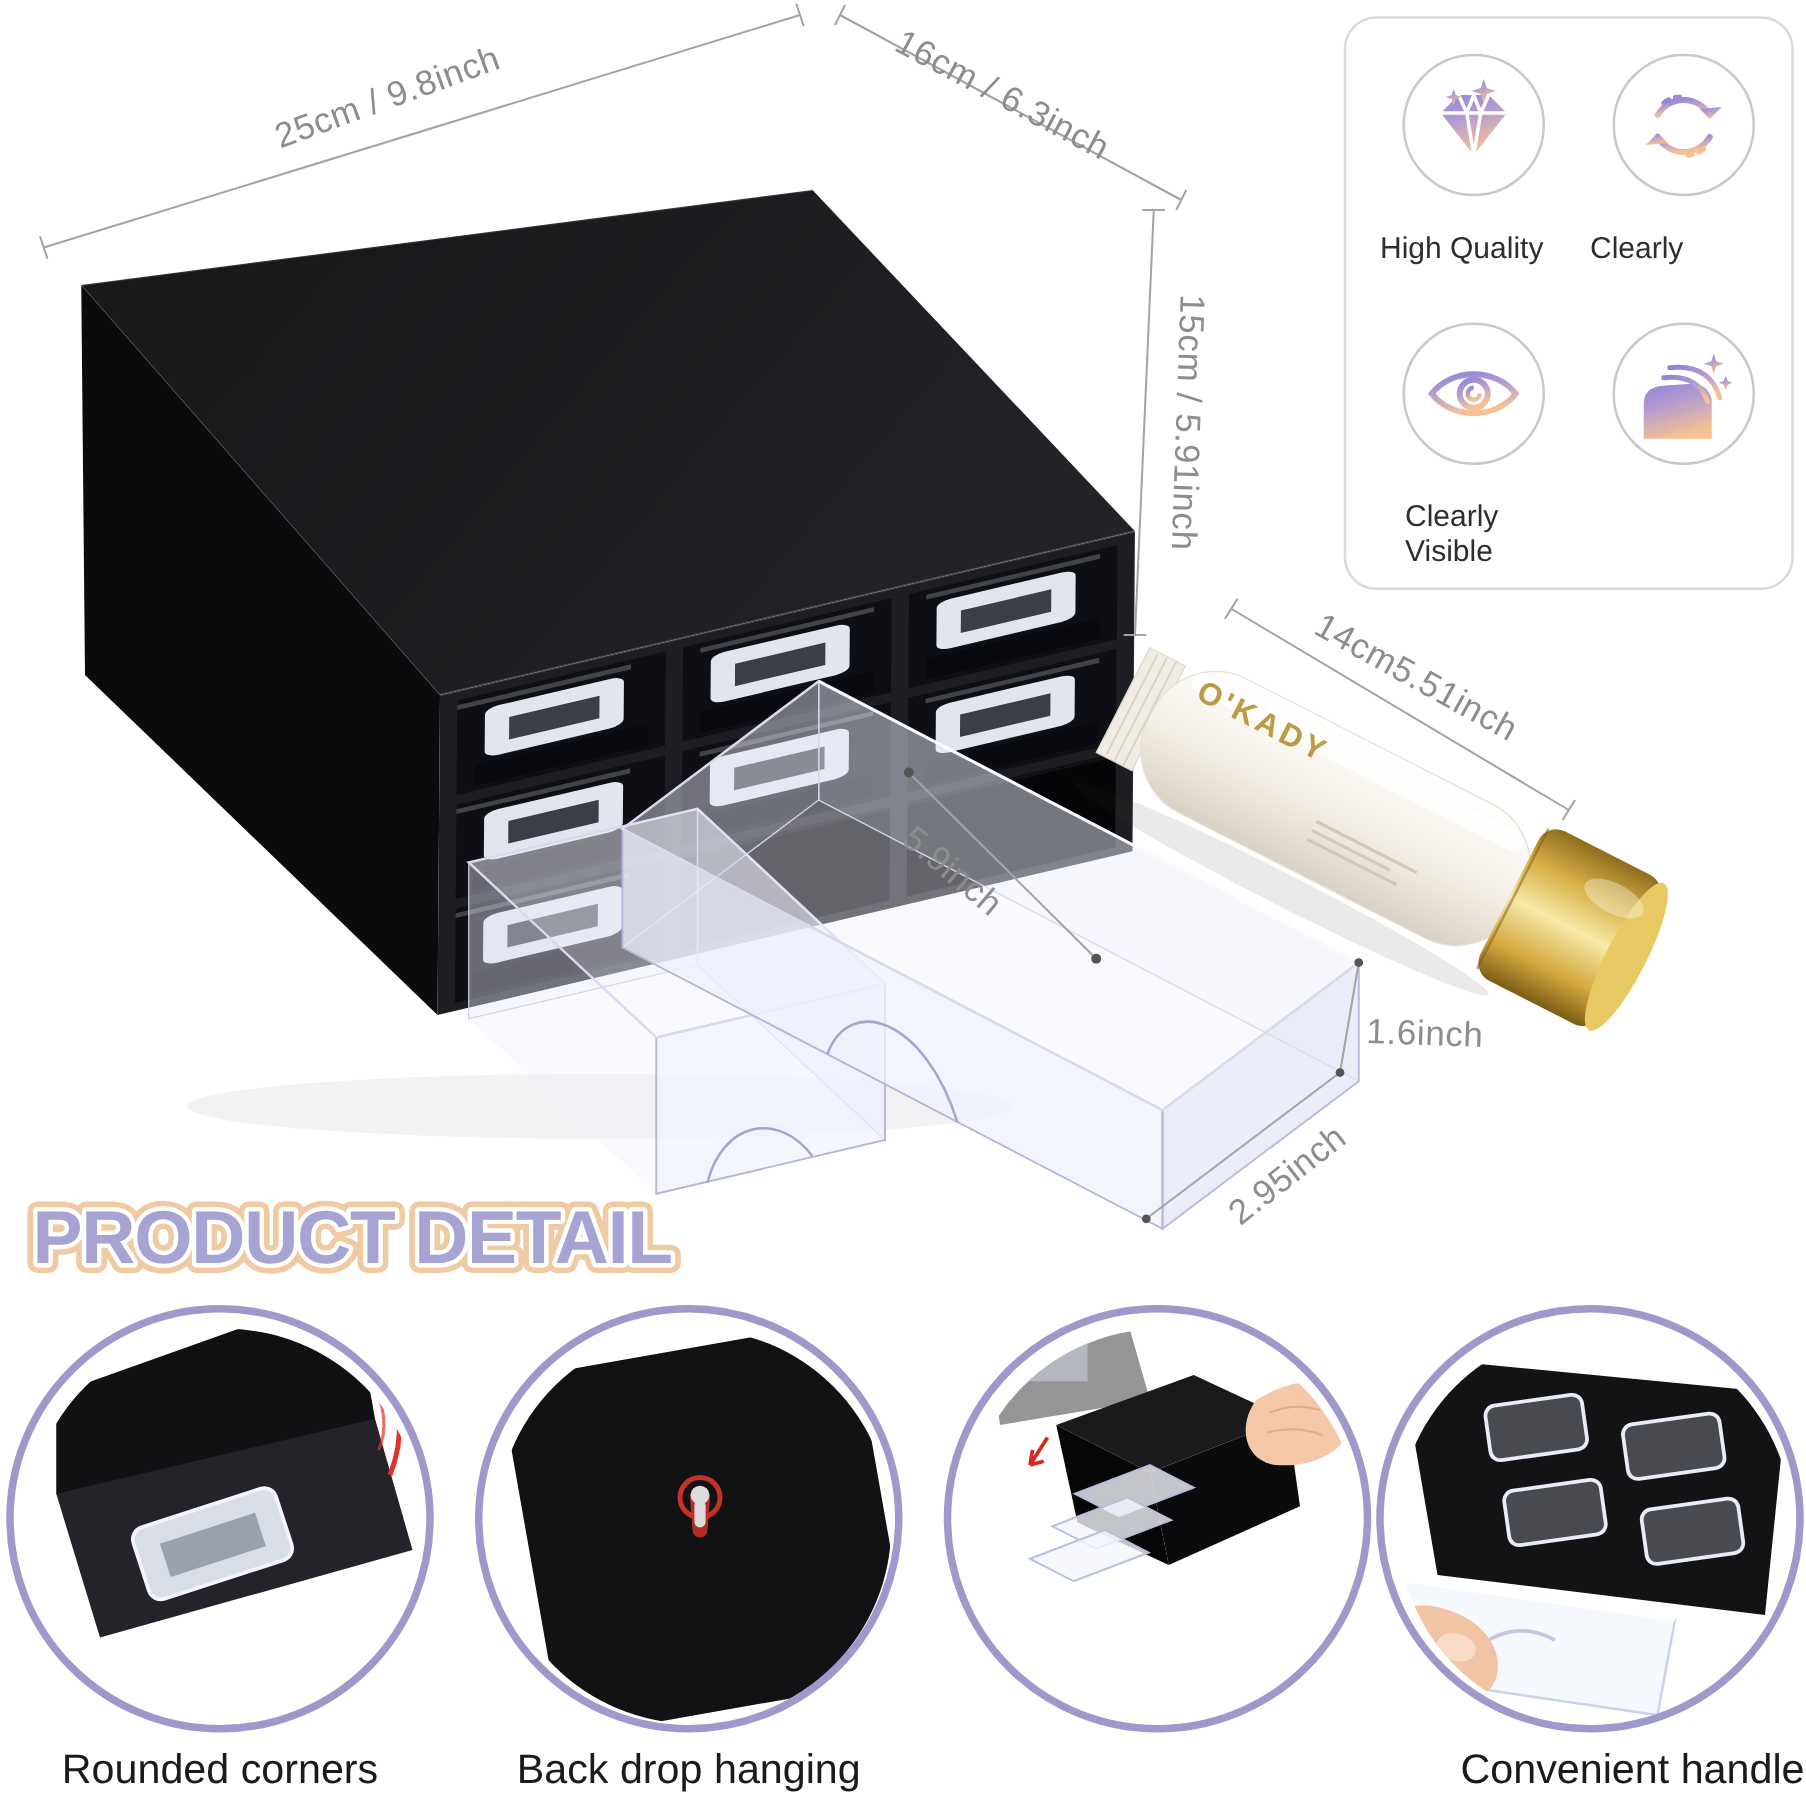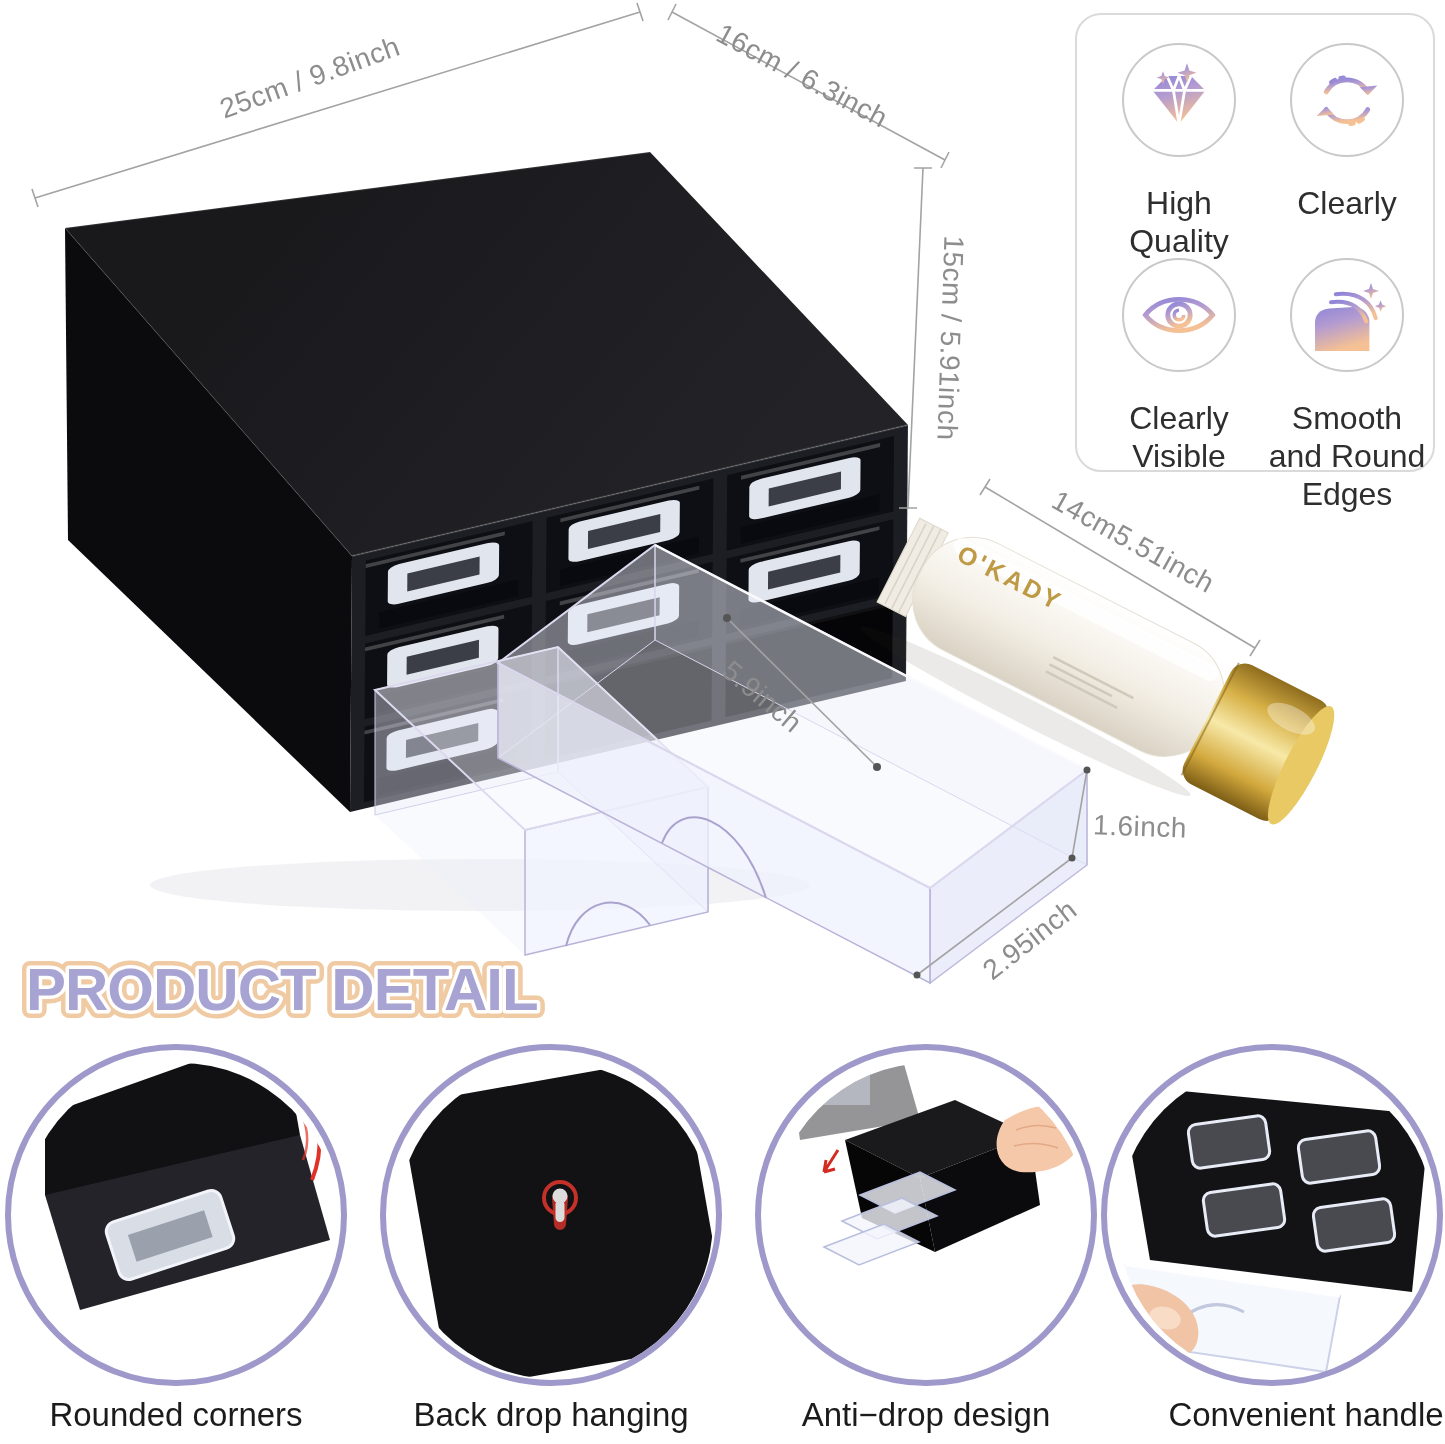--- a/index.html
+++ b/index.html
@@ -5,21 +5,21 @@
   html,body{margin:0;padding:0;background:#ffffff;}
   .scene{position:relative;width:1445px;height:1444px;background:#fff;overflow:hidden;
          font-family:"Liberation Sans", sans-serif;}
   .scene svg.backdrop{position:absolute;left:0;top:0;}
   .dim-label{position:absolute;transform:translate(-50%,-50%);color:#8d8d8d;
              font-size:28px;letter-spacing:.5px;white-space:nowrap;}
   .features-panel{position:absolute;left:1075px;top:13px;width:360px;height:459px;
                   background:#fff;border:2px solid #dadada;border-radius:26px;box-sizing:border-box;}
   .feature-circle{position:absolute;width:114px;height:114px;border:2px solid #c9c9c9;
                   border-radius:50%;background:#fff;display:flex;align-items:center;justify-content:center;box-sizing:border-box;}
-  .feature-label{position:absolute;text-align:center;color:#2e2e2e;font-size:32px;line-height:1.18;}
+  .feature-label{position:absolute;color:#2e2e2e;font-size:24px;line-height:1.18;}
   .caption{position:absolute;transform:translateX(-50%);text-align:right;color:#1b1b1b;
            font-size:33px;white-space:nowrap;}
   .tube-brand{position:absolute;transform:translate(-50%,-50%) rotate(27deg);
               color:#bf9a45;font-weight:bold;font-size:25px;letter-spacing:3px;white-space:nowrap;}
 </style>
 </head>
 <body>
 
 <div class="scene">
 
@@ -331,25 +331,23 @@
       <path d="M10,95 L10,60 Q10,44 28,42 L58,40 Q74,40 78,56 L78,95 Z" fill="url(#ig4)"></path>
       <path d="M30,34 Q64,30 74,58" stroke="url(#ig4)" stroke-width="5" fill="none" stroke-linecap="round"></path>
       <path d="M36,24 Q76,20 86,54" stroke="url(#ig4)" stroke-width="5" fill="none" stroke-linecap="round"></path>
       <path d="M80,10 l2.5,7.5 7.5,2.5 -7.5,2.5 -2.5,7.5 -2.5,-7.5 -7.5,-2.5 7.5,-2.5 Z" fill="url(#ig4)"></path>
       <path d="M92,32 l2,5 5,2 -5,2 -2,5 -2,-5 -5,-2 5,-2 Z" fill="url(#ig4)"></path>
     </svg>
   </div>
   <div class="feature-label" style="left:27px;top:170px;width:150px;">High Quality</div>
   <div class="feature-label" style="left:195px;top:170px;width:150px;">Clearly</div>
   <div class="feature-label" style="left:47px;top:385px;width:110px;">Clearly Visible</div>
-  <div class="feature-label" style="left:190px;top:385px;width:160px;">Smooth and Round Edges</div>
 </div>
 
 <svg style="position:absolute;left:0;top:0;z-index:-1;" width="1445" height="1444" viewBox="0 0 1445 1444">
   <rect x="0" y="938" width="603" height="99" fill="#9b97ca"></rect>
 </svg>
 
 <div class="caption" style="left:176px;top:1396px;">Rounded corners</div>
 <div class="caption" style="left:551px;top:1396px;">Back drop hanging</div>
-<div class="caption" style="left:926px;top:1396px;">Anti−drop design</div>
 <div class="caption" style="left:1278px;top:1396px;margin-left:28px;">Convenient handle</div>
 
 </div>
 
 </body></html>

